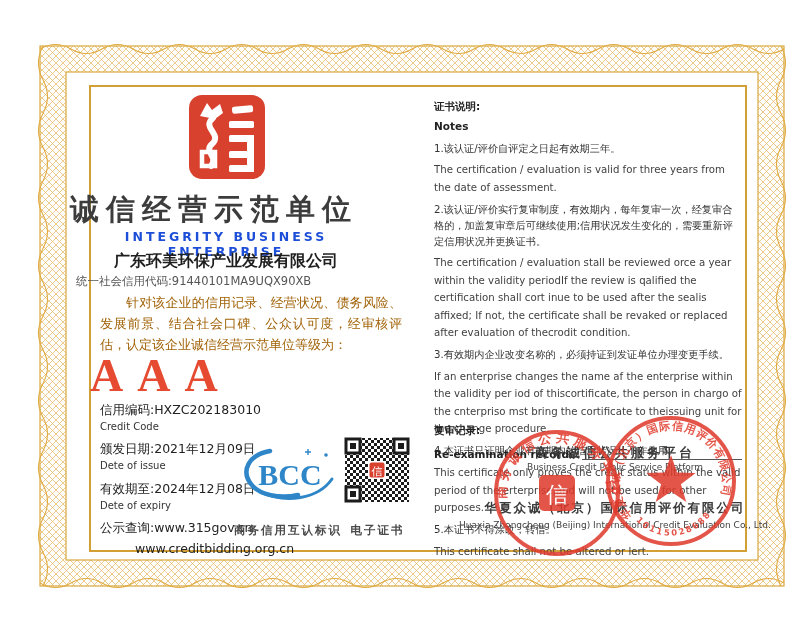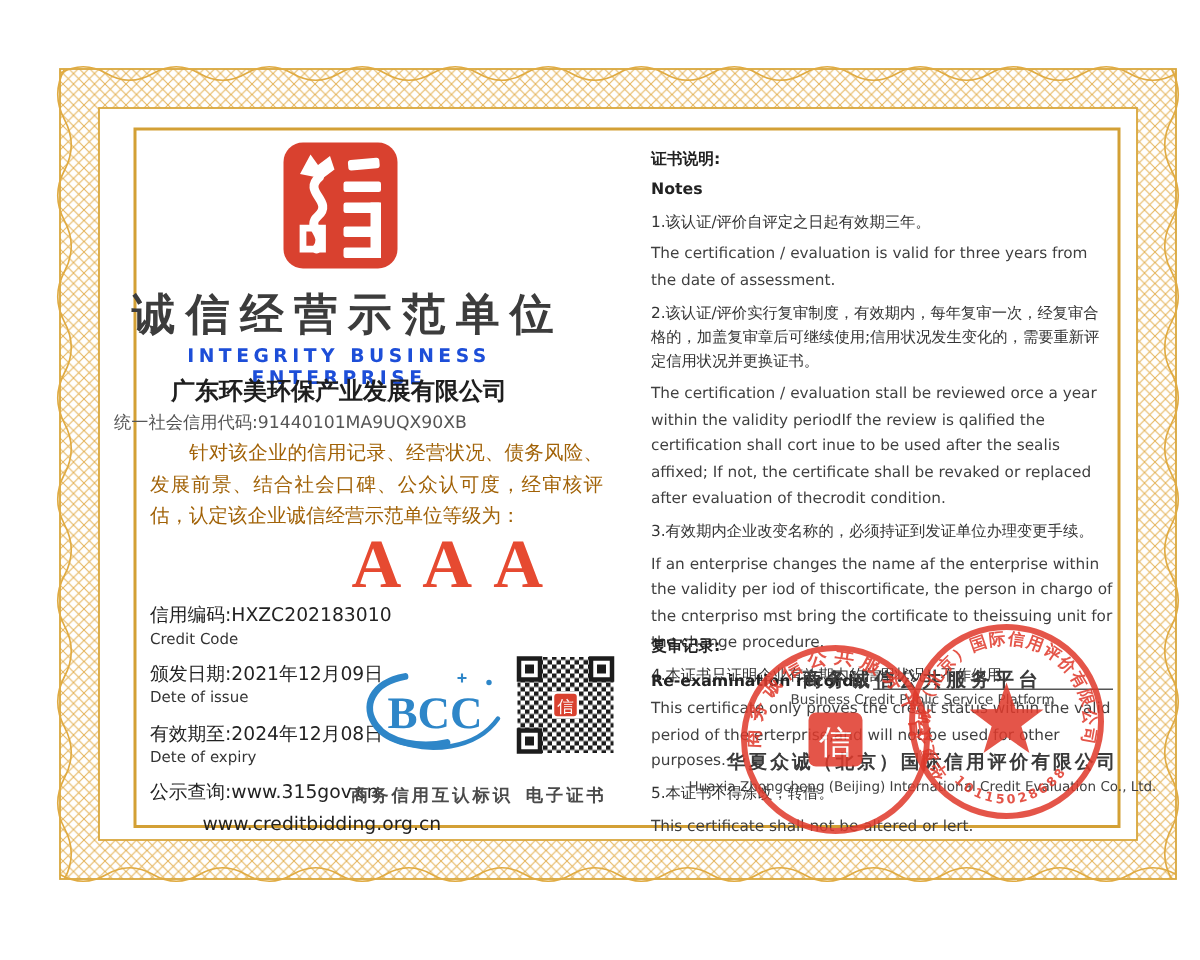--- a/index.html
+++ b/index.html
@@ -2,26 +2,26 @@
 <html><head>
 <meta charset="utf-8">
 <style>
   html,body{margin:0;padding:0;}
   body{width:800px;height:640px;background:#ffffff;font-family:"DejaVu Sans",sans-serif;position:relative;overflow:hidden;}
   .page{position:absolute;inset:0;}
   .border-svg{position:absolute;left:0;top:0;z-index:0;}
   .content{position:absolute;inset:0;z-index:1;}
   .abs{position:absolute;}
   
-  .title-cn{left:76px;top:190px;width:300px;text-align:right;font-size:29px;font-weight:bold;color:#3c3c3c;letter-spacing:7px;}
+  .title-cn{left:64px;top:190px;width:300px;text-align:center;font-size:29px;font-weight:bold;color:#3c3c3c;letter-spacing:7px;}
   .title-en{left:76px;top:229px;width:300px;text-align:center;font-size:12.5px;color:#1d4ed8;letter-spacing:3px;font-weight:600;}
   .company{left:76px;top:251px;width:300px;text-align:center;font-size:16px;font-weight:bold;color:#1e1e1e;}
   .uscc{left:76px;top:274px;width:300px;text-align:left;font-size:11.5px;color:#555;}
   .para{left:100px;top:292px;width:302px;font-size:13px;line-height:1.62;color:#a16207;text-align:justify;text-indent:2em;}
-  .grade{left:76px;top:349px;width:300px;text-align:right;font-family:"Liberation Serif",serif;font-size:46px;font-weight:bold;color:#e64a31;letter-spacing:14px;text-indent:14px;}
+  .grade{left:76px;top:349px;width:300px;text-align:left;font-family:"Liberation Serif",serif;font-size:46px;font-weight:bold;color:#e64a31;letter-spacing:14px;text-indent:14px;}
   .kv{left:100px;font-size:12.5px;color:#222;}
   .kv .en{font-size:10px;color:#333;margin-top:2px;}
   .url2{left:135px;top:541px;font-size:12.5px;color:#222;}
   .mark-label{font-size:11.5px;color:#4a4a4a;letter-spacing:2px;font-weight:600;}
   
   .notes{left:434px;top:98px;width:308px;font-size:10.2px;color:#3a3a3a;line-height:1.55;}
   .notes .hd{font-weight:bold;font-size:10.5px;margin-bottom:4px;color:#222;}
   .notes .zh{margin-top:6px;color:#333;}
   .notes .en{margin-top:5px;color:#3f3f3f;line-height:1.7;}
   .review{left:434px;top:424px;width:308px;font-size:10.5px;color:#222;}

